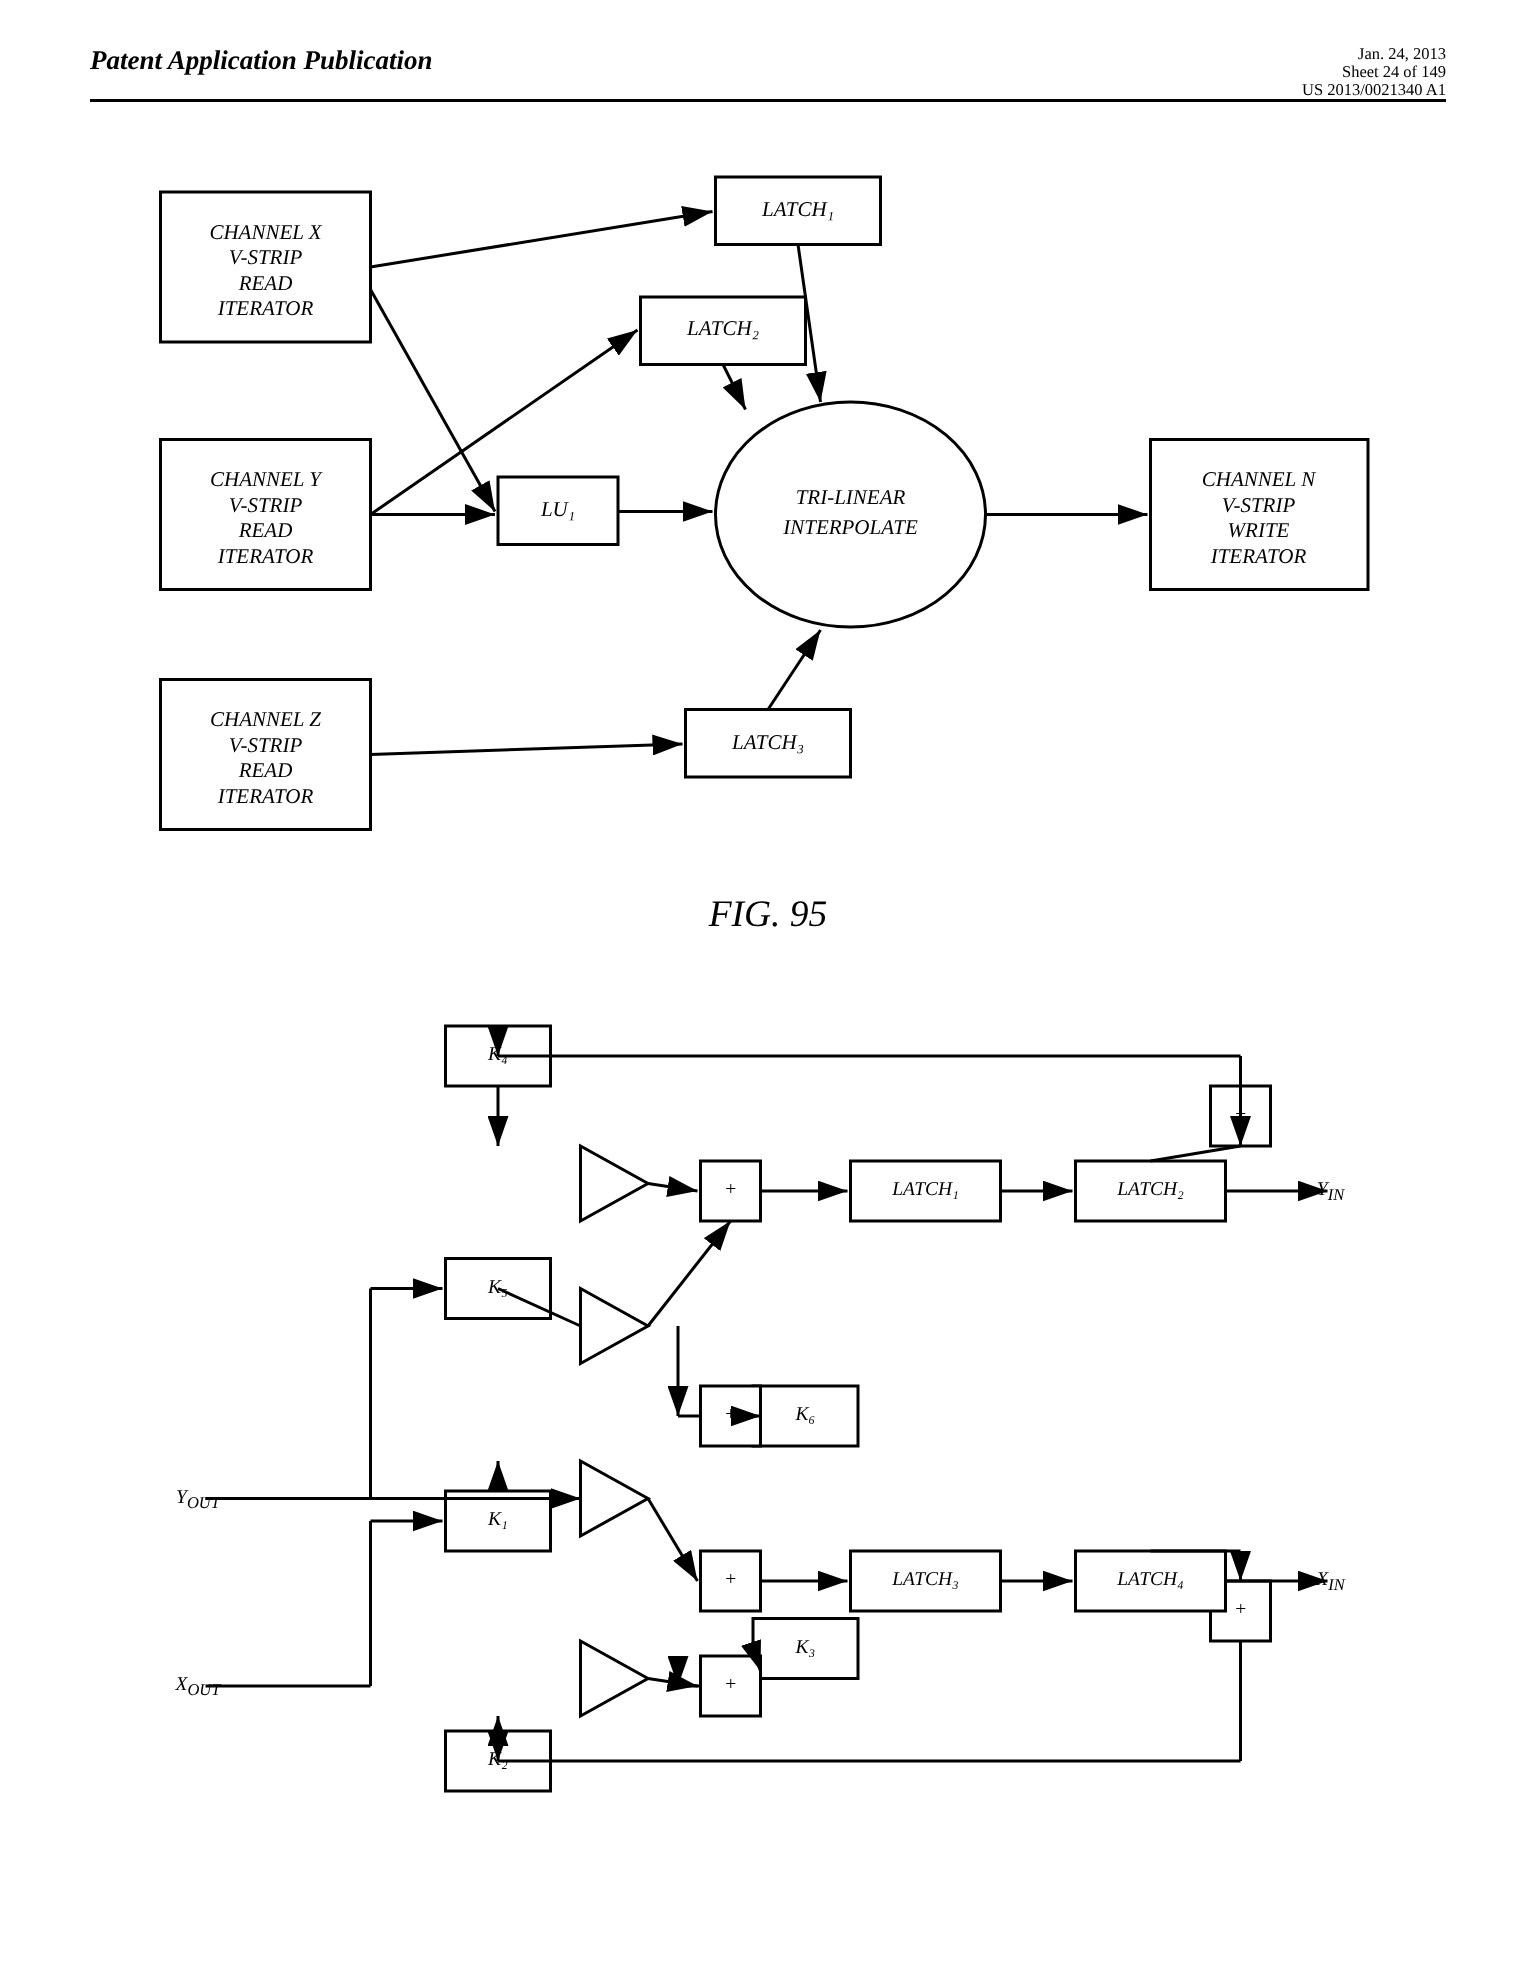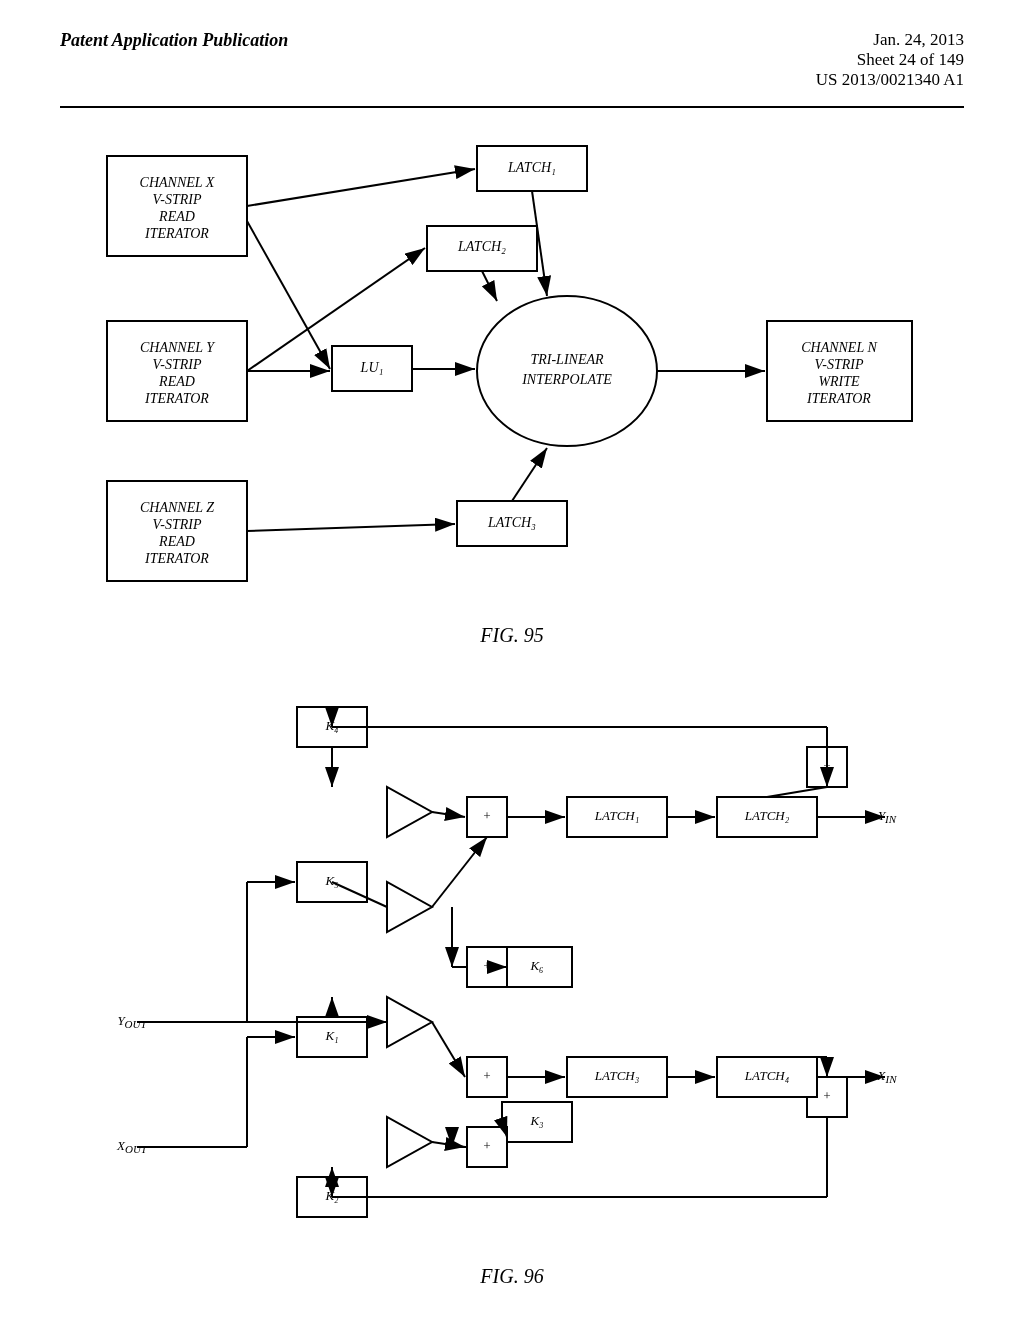--- a/index.html
+++ b/index.html
@@ -16,42 +16,42 @@
       min-height: 1320px;
       background: #fff;
       position: relative;
       padding: 30px 60px;
     }
     .header {
       display: flex;
       justify-content: space-between;
       align-items: flex-start;
       border-bottom: 2px solid #000;
-      padding-bottom: 16px;
-      margin-bottom: 18px;
+      padding-bottom: 0;
+      margin-bottom: 30px;
     }
     .header-left {
       font-weight: bold;
       font-size: 18px;
       font-style: italic;
     }
     .header-right {
       text-align: right;
-      font-size: 17px;
+      font-size: 11px;
     }
     .header-right span {
       display: block;
     }
     .diagram-section {
       margin-bottom: 40px;
       position: relative;
     }
     .fig-caption {
       text-align: center;
-      font-size: 20px;
+      font-size: 25px;
       font-style: italic;
       margin-top: 18px;
       font-family: 'Times New Roman', serif;
     }
     
     .diagram-svg {
       display: block;
       margin: 0 auto;
     }
     
@@ -300,15 +300,14 @@
 
       <line x1="425" y1="435" x2="430" y2="450" stroke="#000" stroke-width="2" marker-end="url(#arrowhead2)"></line>
 
       <line x1="390" y1="460" x2="375" y2="460" stroke="#000" stroke-width="2"></line>
       <line x1="375" y1="455" x2="375" y2="460" stroke="#000" stroke-width="2" marker-end="url(#arrowhead2)"></line>
 
       <line x1="60" y1="460" x2="170" y2="460" stroke="#000" stroke-width="2"></line>
       <line x1="170" y1="350" x2="170" y2="460" stroke="#000" stroke-width="2"></line>
       <line x1="170" y1="350" x2="218" y2="350" stroke="#000" stroke-width="2" marker-end="url(#arrowhead2)"></line>
     </svg>
-    <div class="fig-caption">FIG. 96</div>
   </div>
 </div>
 
 </body></html>

